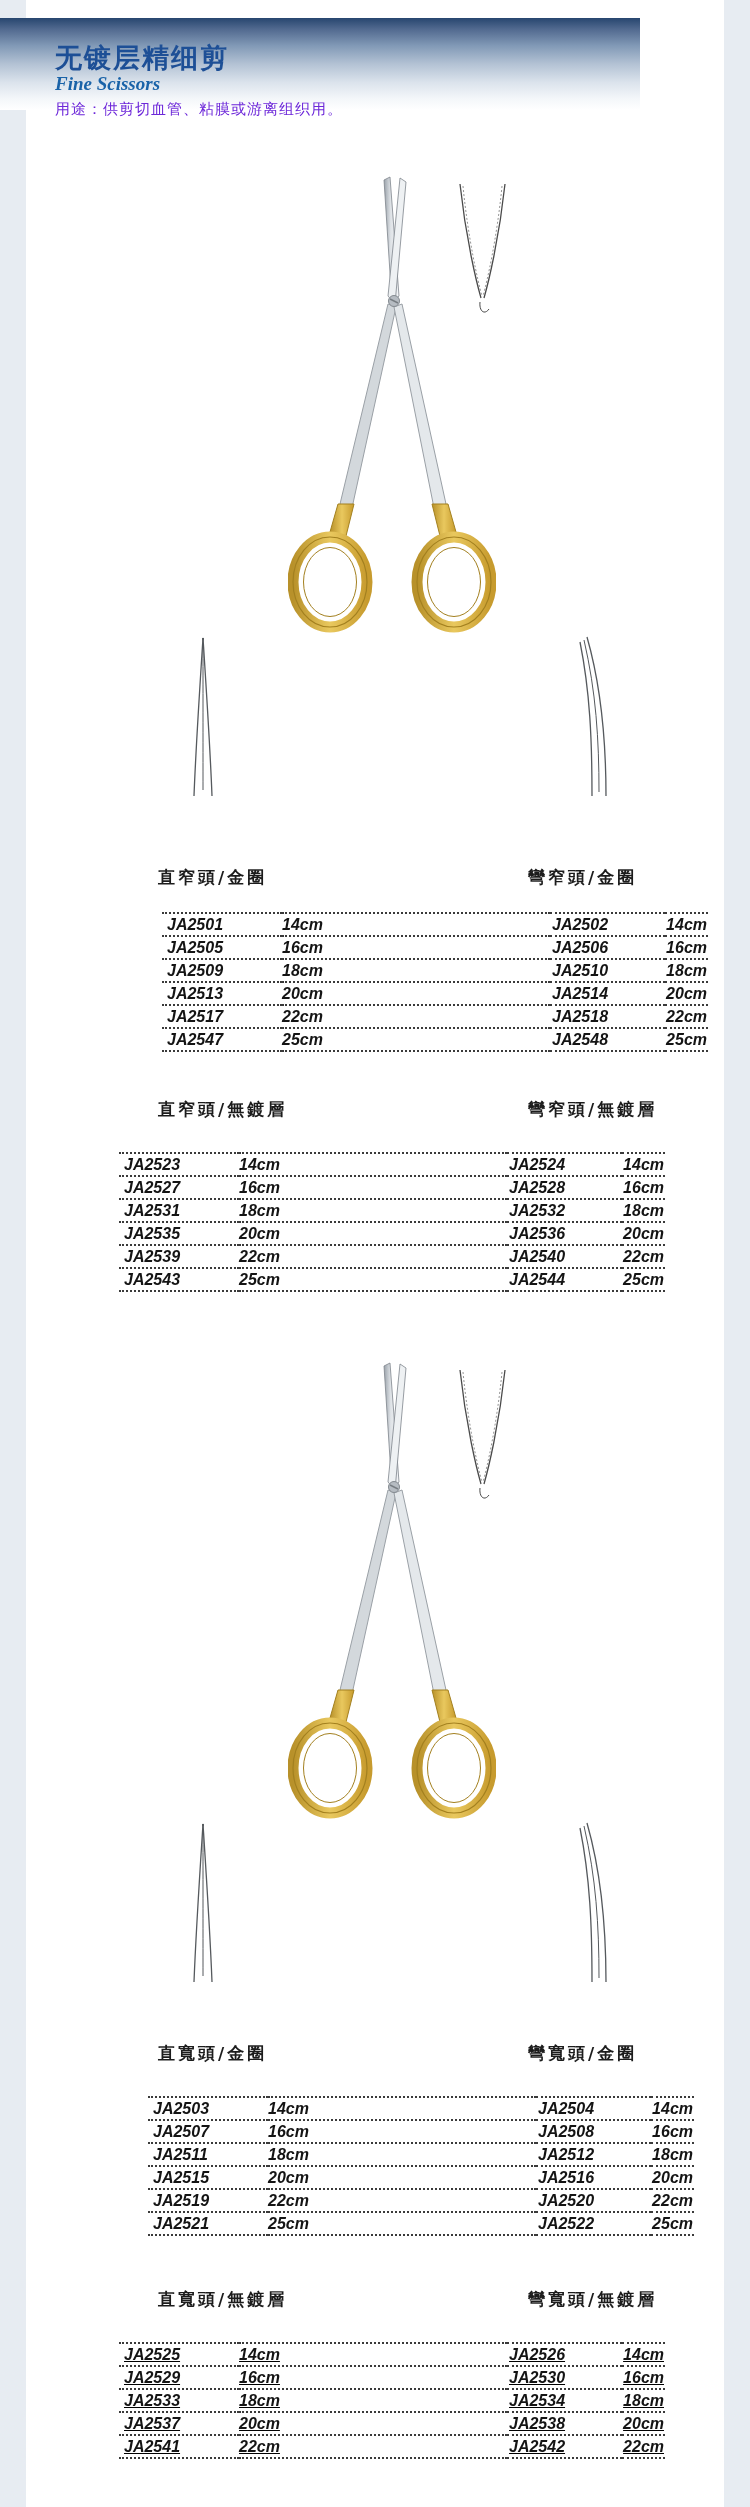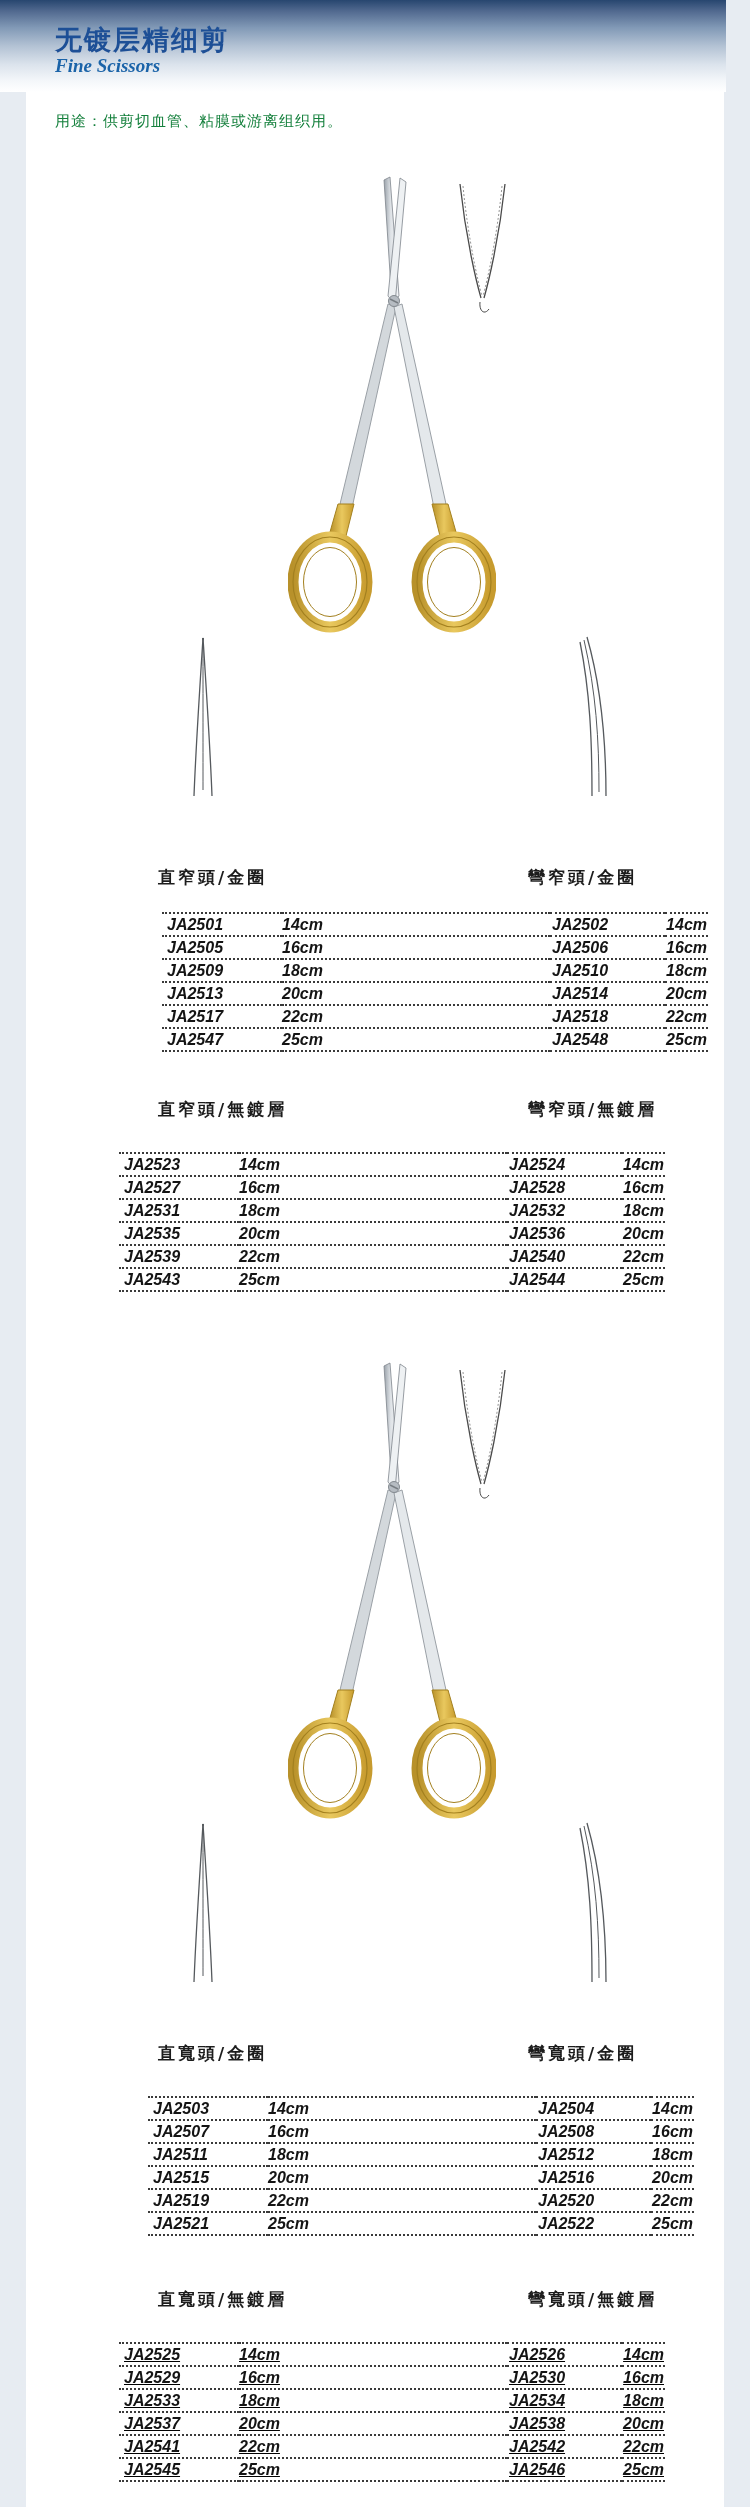--- a/index.html
+++ b/index.html
@@ -8,39 +8,39 @@
   .page {
     position:relative; width:750px; height:2507px; margin:0 auto;
     background:#e7ecf2; overflow:hidden;
   }
   .content {
     position:absolute; left:26px; right:26px; top:0; bottom:0;
     background:#ffffff;
   }
   
   .header-band {
-    position:absolute; left:0; top:0; width:726px; height:92px;
+    position:absolute; left:0; top:18px; width:640px; height:92px;
     background:linear-gradient(to bottom,
       #27466f 0%, #51698f 12%, #8199b6 30%, #b3c2d4 50%,
       #dbe3ec 70%, #f4f7fa 88%, #ffffff 100%);
     z-index:2;
   }
   .page-title {
     position:absolute; left:55px; top:22px;
     font-size:27px; font-weight:bold; letter-spacing:2px;
     color:#1d4f96; font-family:"Liberation Sans", sans-serif;
   }
   .page-subtitle {
     position:absolute; left:55px; top:55px;
     font-size:19px; font-style:italic; font-weight:600;
     color:#1a63a8; font-family:"Liberation Serif", serif;
   }
   .usage {
-    position:absolute; left:55px; top:112px; z-index:3;
-    font-size:15px; color:#15803d; letter-spacing:1px;
+    position:absolute; left:55px; top:100px; z-index:3;
+    font-size:15px; color:#6d28d9; letter-spacing:1px;
   }
   
   .figure { position:absolute; left:0; width:750px; height:655px; }
   .figure .main-sc   { position:absolute; left:288px; top:10px; }
   .figure .v-tip     { position:absolute; left:455px; top:16px; }
   .figure .str-tip   { position:absolute; left:190px; top:468px; }
   .figure .crv-tip   { position:absolute; left:576px; top:468px; }
   #figure-1 { top:166px; }
   #figure-2 { top:1352px; }
   
@@ -360,21 +360,15 @@
           <td class="c1">20cm</td>
           <td class="c2">JA2538</td>
           <td class="c3">20cm</td>
         </tr>
         <tr>
           <td class="c0">JA2541</td>
           <td class="c1">22cm</td>
           <td class="c2">JA2542</td>
           <td class="c3">22cm</td>
         </tr>
-        <tr>
-          <td class="c0">JA2545</td>
-          <td class="c1">25cm</td>
-          <td class="c2">JA2546</td>
-          <td class="c3">25cm</td>
-        </tr>
       </tbody>
   </table>
 </div>
 
 </body></html>

